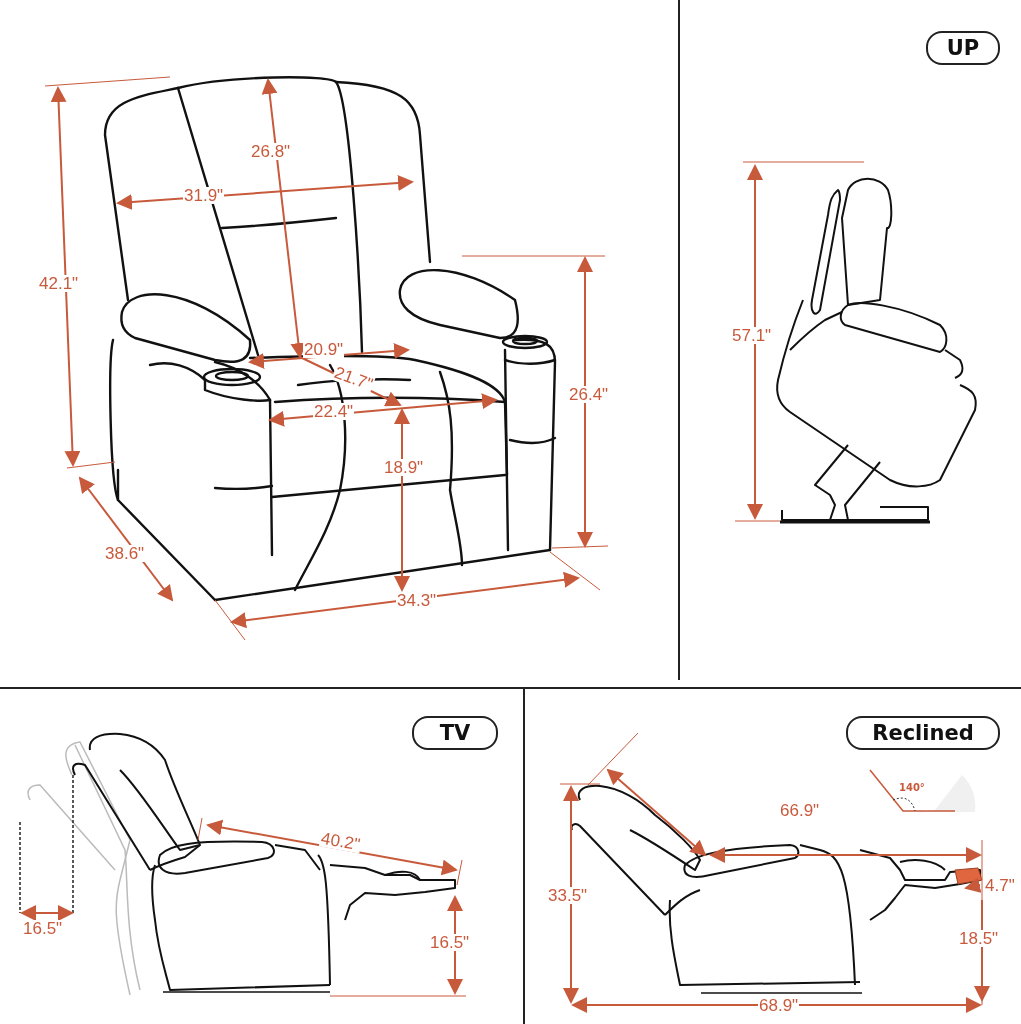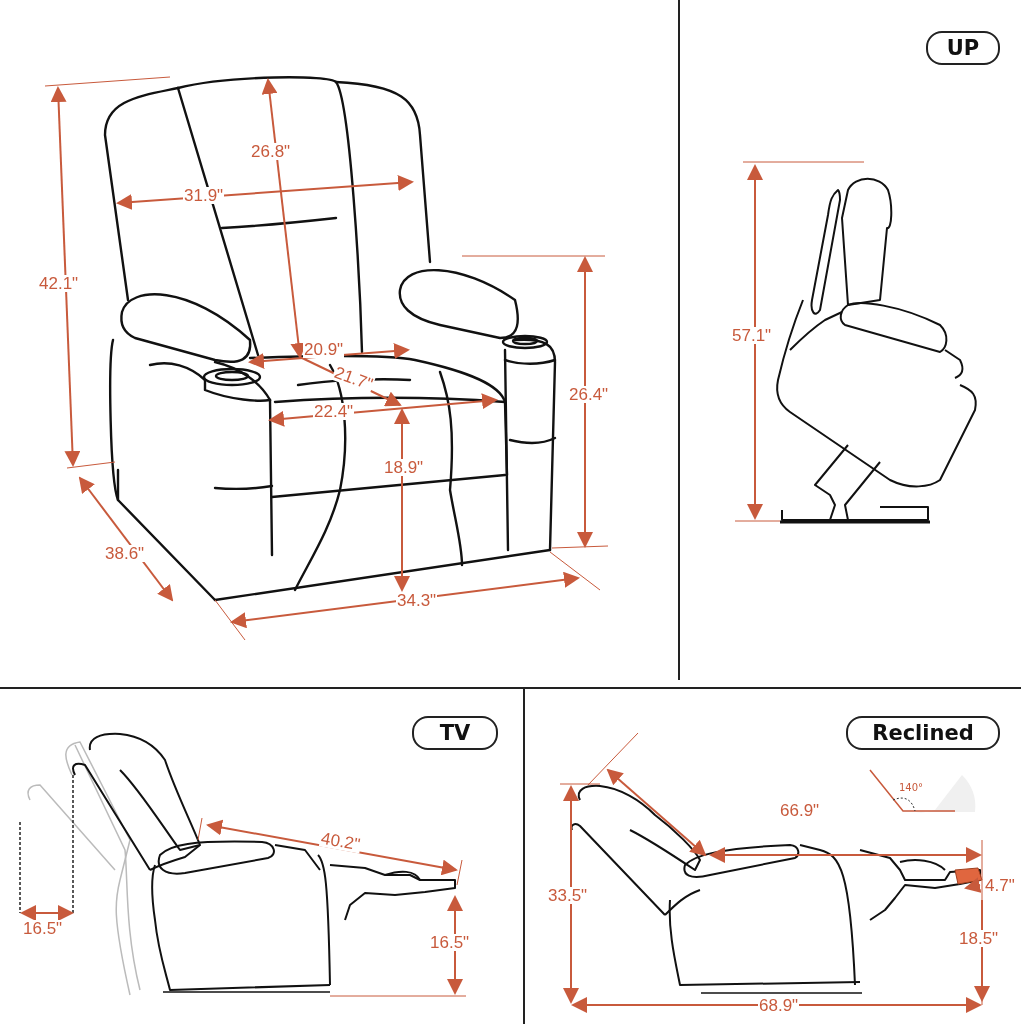--- a/index.html
+++ b/index.html
@@ -1,20 +1,20 @@
 <!DOCTYPE html>
 <html><head>
 <meta charset="utf-8">
 <style>
   html, body { margin:0; padding:0; background:#ffffff; }
   body { width:1021px; height:1024px; position:relative; overflow:hidden; font-family:"Liberation Sans", sans-serif; }
   svg.canvas { position:absolute; left:0; top:0; }
   .badge { position:absolute; border:2px solid #222; border-radius:16px; background:#fff; display:flex; align-items:center; justify-content:center; font-family:"DejaVu Sans", sans-serif; font-weight:bold; color:#111; box-sizing:border-box; }
   .label { position:absolute; color:#c85a3c; font-size:17px; font-family:"Liberation Sans", sans-serif; background:#fff; padding:0 1px; line-height:1; }
-  .angle-label { position:absolute; color:#c85a3c; font-size:10px; font-weight:normal; font-family:"DejaVu Sans", sans-serif; }
+  .angle-label { position:absolute; color:#c85a3c; font-size:10px; font-weight:bold; font-family:"DejaVu Sans", sans-serif; }
 </style>
 </head>
 <body>
 
 <svg class="canvas" width="1021" height="1024" viewBox="0 0 1021 1024">
   <defs>
     <marker id="ar" markerWidth="8" markerHeight="8" refX="7" refY="4" orient="auto-start-reverse">
       <path d="M0,0 L8,4 L0,8 Z" fill="#c85a3c"></path>
     </marker>
   </defs>

